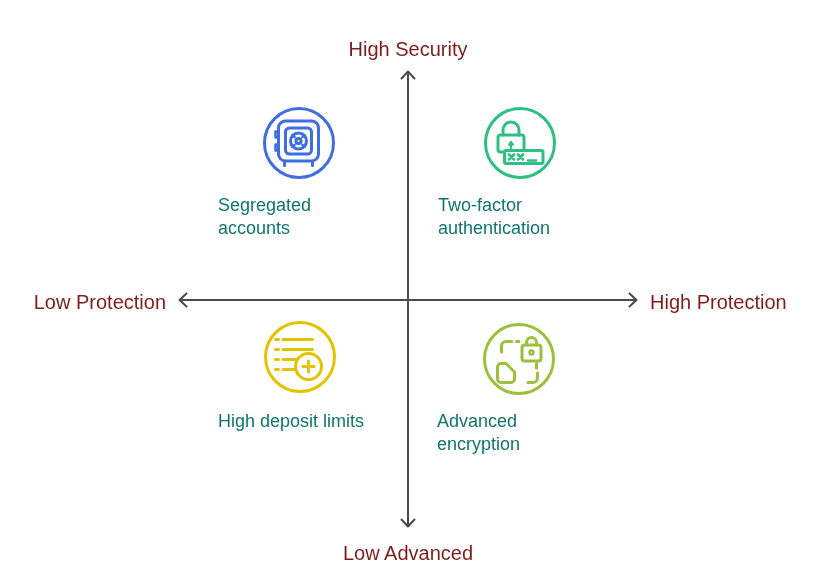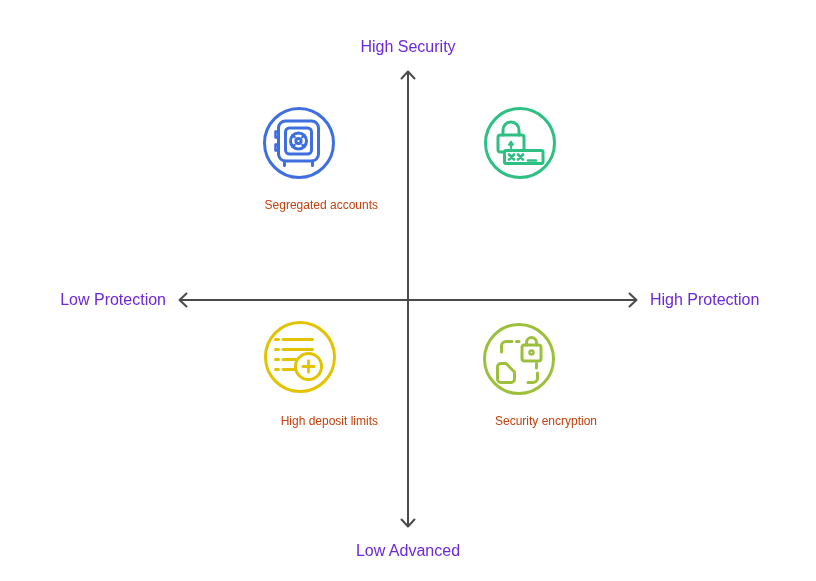--- a/index.html
+++ b/index.html
@@ -18,43 +18,43 @@
   .axes-svg {
     position: absolute;
     left: 0;
     top: 0;
     width: 816px;
     height: 581px;
     pointer-events: none;
   }
   .axis-label {
     position: absolute;
-    font-size: 16px;
+    font-size: 20px;
     font-weight: 500;
-    color: #6d28d9;
+    color: #7f1d1d;
     white-space: nowrap;
   }
   .axis-label.top    { left: 328px; top: 38px;  width: 160px; text-align: center; }
   .axis-label.bottom { left: 328px; top: 542px; width: 160px; text-align: center; }
   .axis-label.left   { left: 16px;  top: 291px; width: 150px; text-align: right; }
   .axis-label.right  { left: 650px; top: 291px; width: 150px; text-align: left; }
   .quad-icon {
     position: absolute;
     width: 76px;
     height: 76px;
   }
   .quad-icon svg { display: block; width: 76px; height: 76px; }
   .quad-label {
     position: absolute;
     width: 160px;
-    font-size: 12px;
+    font-size: 18px;
     font-weight: 500;
     line-height: 23px;
-    color: #c2410c;
-    text-align: right;
+    color: #0f766e;
+    text-align: left;
   }
   .icon-safe   { left: 261px; top: 105px; }
   .icon-2fa    { left: 482px; top: 105px; }
   .icon-list   { left: 262px; top: 319px; }
   .icon-enc    { left: 481px; top: 321px; }
   .label-seg   { left: 218px; top: 194px; }
   .label-2fa   { left: 438px; top: 194px; }
   .label-basic { left: 218px; top: 410px; }
   .label-adv   { left: 437px; top: 410px; }
 </style>
@@ -103,20 +103,21 @@
         <path d="M 21 30 V 25 a 8 8 0 0 1 16 0 v 5"></path>
         <rect x="16" y="30" width="26" height="17" rx="2.5"></rect>
         <path d="M 29 43 V 38.5 M 27.2 39.6 L 29 36.8 L 30.8 39.6" stroke-width="2.2"></path>
         <rect x="22.5" y="45.5" width="38.5" height="13" rx="1.5" fill="#ffffff"></rect>
         <path d="M 27 49.5 l 5 5 M 32 49.5 l -5 5" stroke-width="2.6"></path>
         <path d="M 36 49.5 l 5 5 M 41 49.5 l -5 5" stroke-width="2.6"></path>
         <path d="M 46 55.5 h 8" stroke-width="2.6"></path>
       </g>
     </svg>
   </div>
+  <div class="quad-label label-2fa">Two-factor authentication</div>
 
   <div class="quad-icon icon-list">
     <svg viewBox="0 0 76 76" color="#e3c200">
       <g fill="none" stroke="currentColor" stroke-width="3" stroke-linecap="round" stroke-linejoin="round">
         <circle cx="38" cy="38" r="34.5"></circle>
         <path d="M 13.5 20.5 h 3 M 21 20.5 h 29.5"></path>
         <path d="M 13.5 30.5 h 3 M 21 30.5 h 29.5"></path>
         <path d="M 13.5 40.5 h 3 M 21 40.5 h 23"></path>
         <path d="M 13.5 50.5 h 3 M 21 50.5 h 17"></path>
         <circle cx="46.5" cy="47.5" r="13" fill="#ffffff"></circle>
@@ -134,15 +135,15 @@
         <path d="M 35.5 20.5 h 2.5"></path>
         <path d="M 55.5 42.5 V 47"></path>
         <path d="M 56.5 52 V 57 a 4.5 4.5 0 0 1 -4.5 4.5 h -5"></path>
         <path d="M 45.5 24 v -2.5 a 5 5 0 0 1 10 0 V 24"></path>
         <rect x="41" y="24" width="19" height="16" rx="2.5"></rect>
         <circle cx="50.5" cy="31.5" r="2" stroke-width="2.4"></circle>
         <path d="M 20 42.5 H 25 L 33.5 51 V 58 A 3.5 3.5 0 0 1 30 61.5 H 20 A 3.5 3.5 0 0 1 16.5 58 V 46 A 3.5 3.5 0 0 1 20 42.5 Z"></path>
       </g>
     </svg>
   </div>
-  <div class="quad-label label-adv">Security encryption</div>
+  <div class="quad-label label-adv">Advanced encryption</div>
 
 </div>
 
 </body></html>

